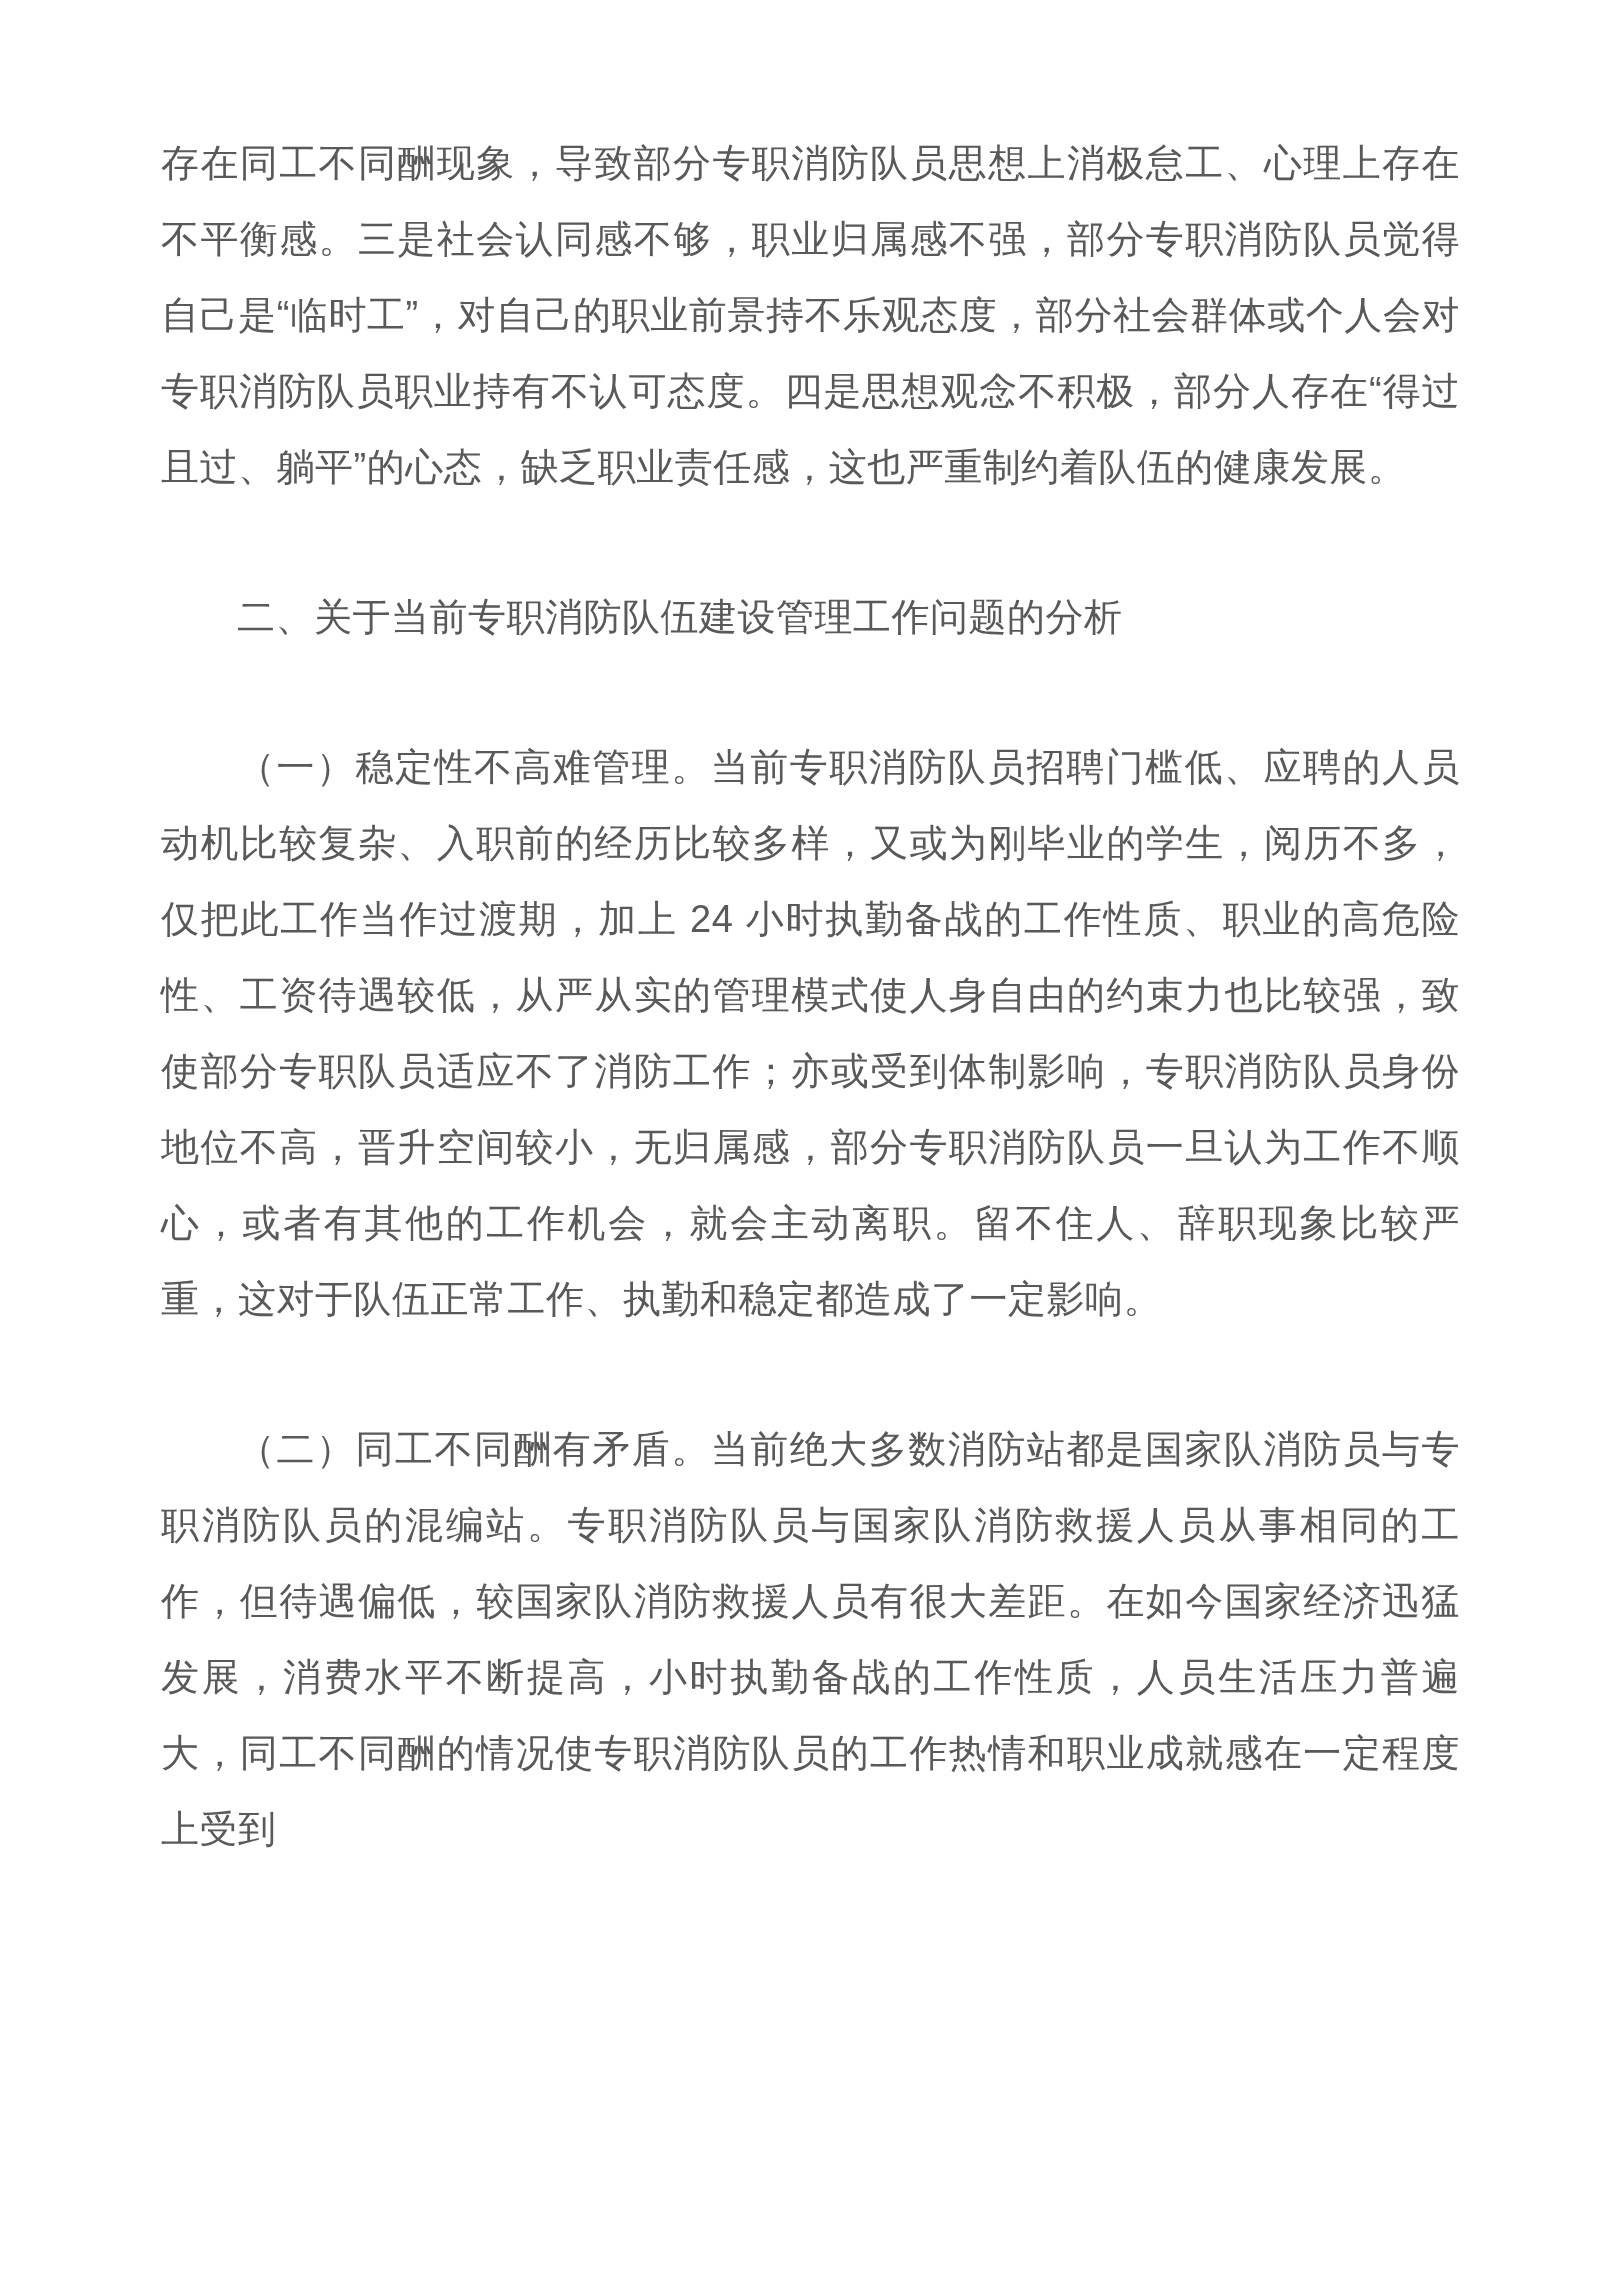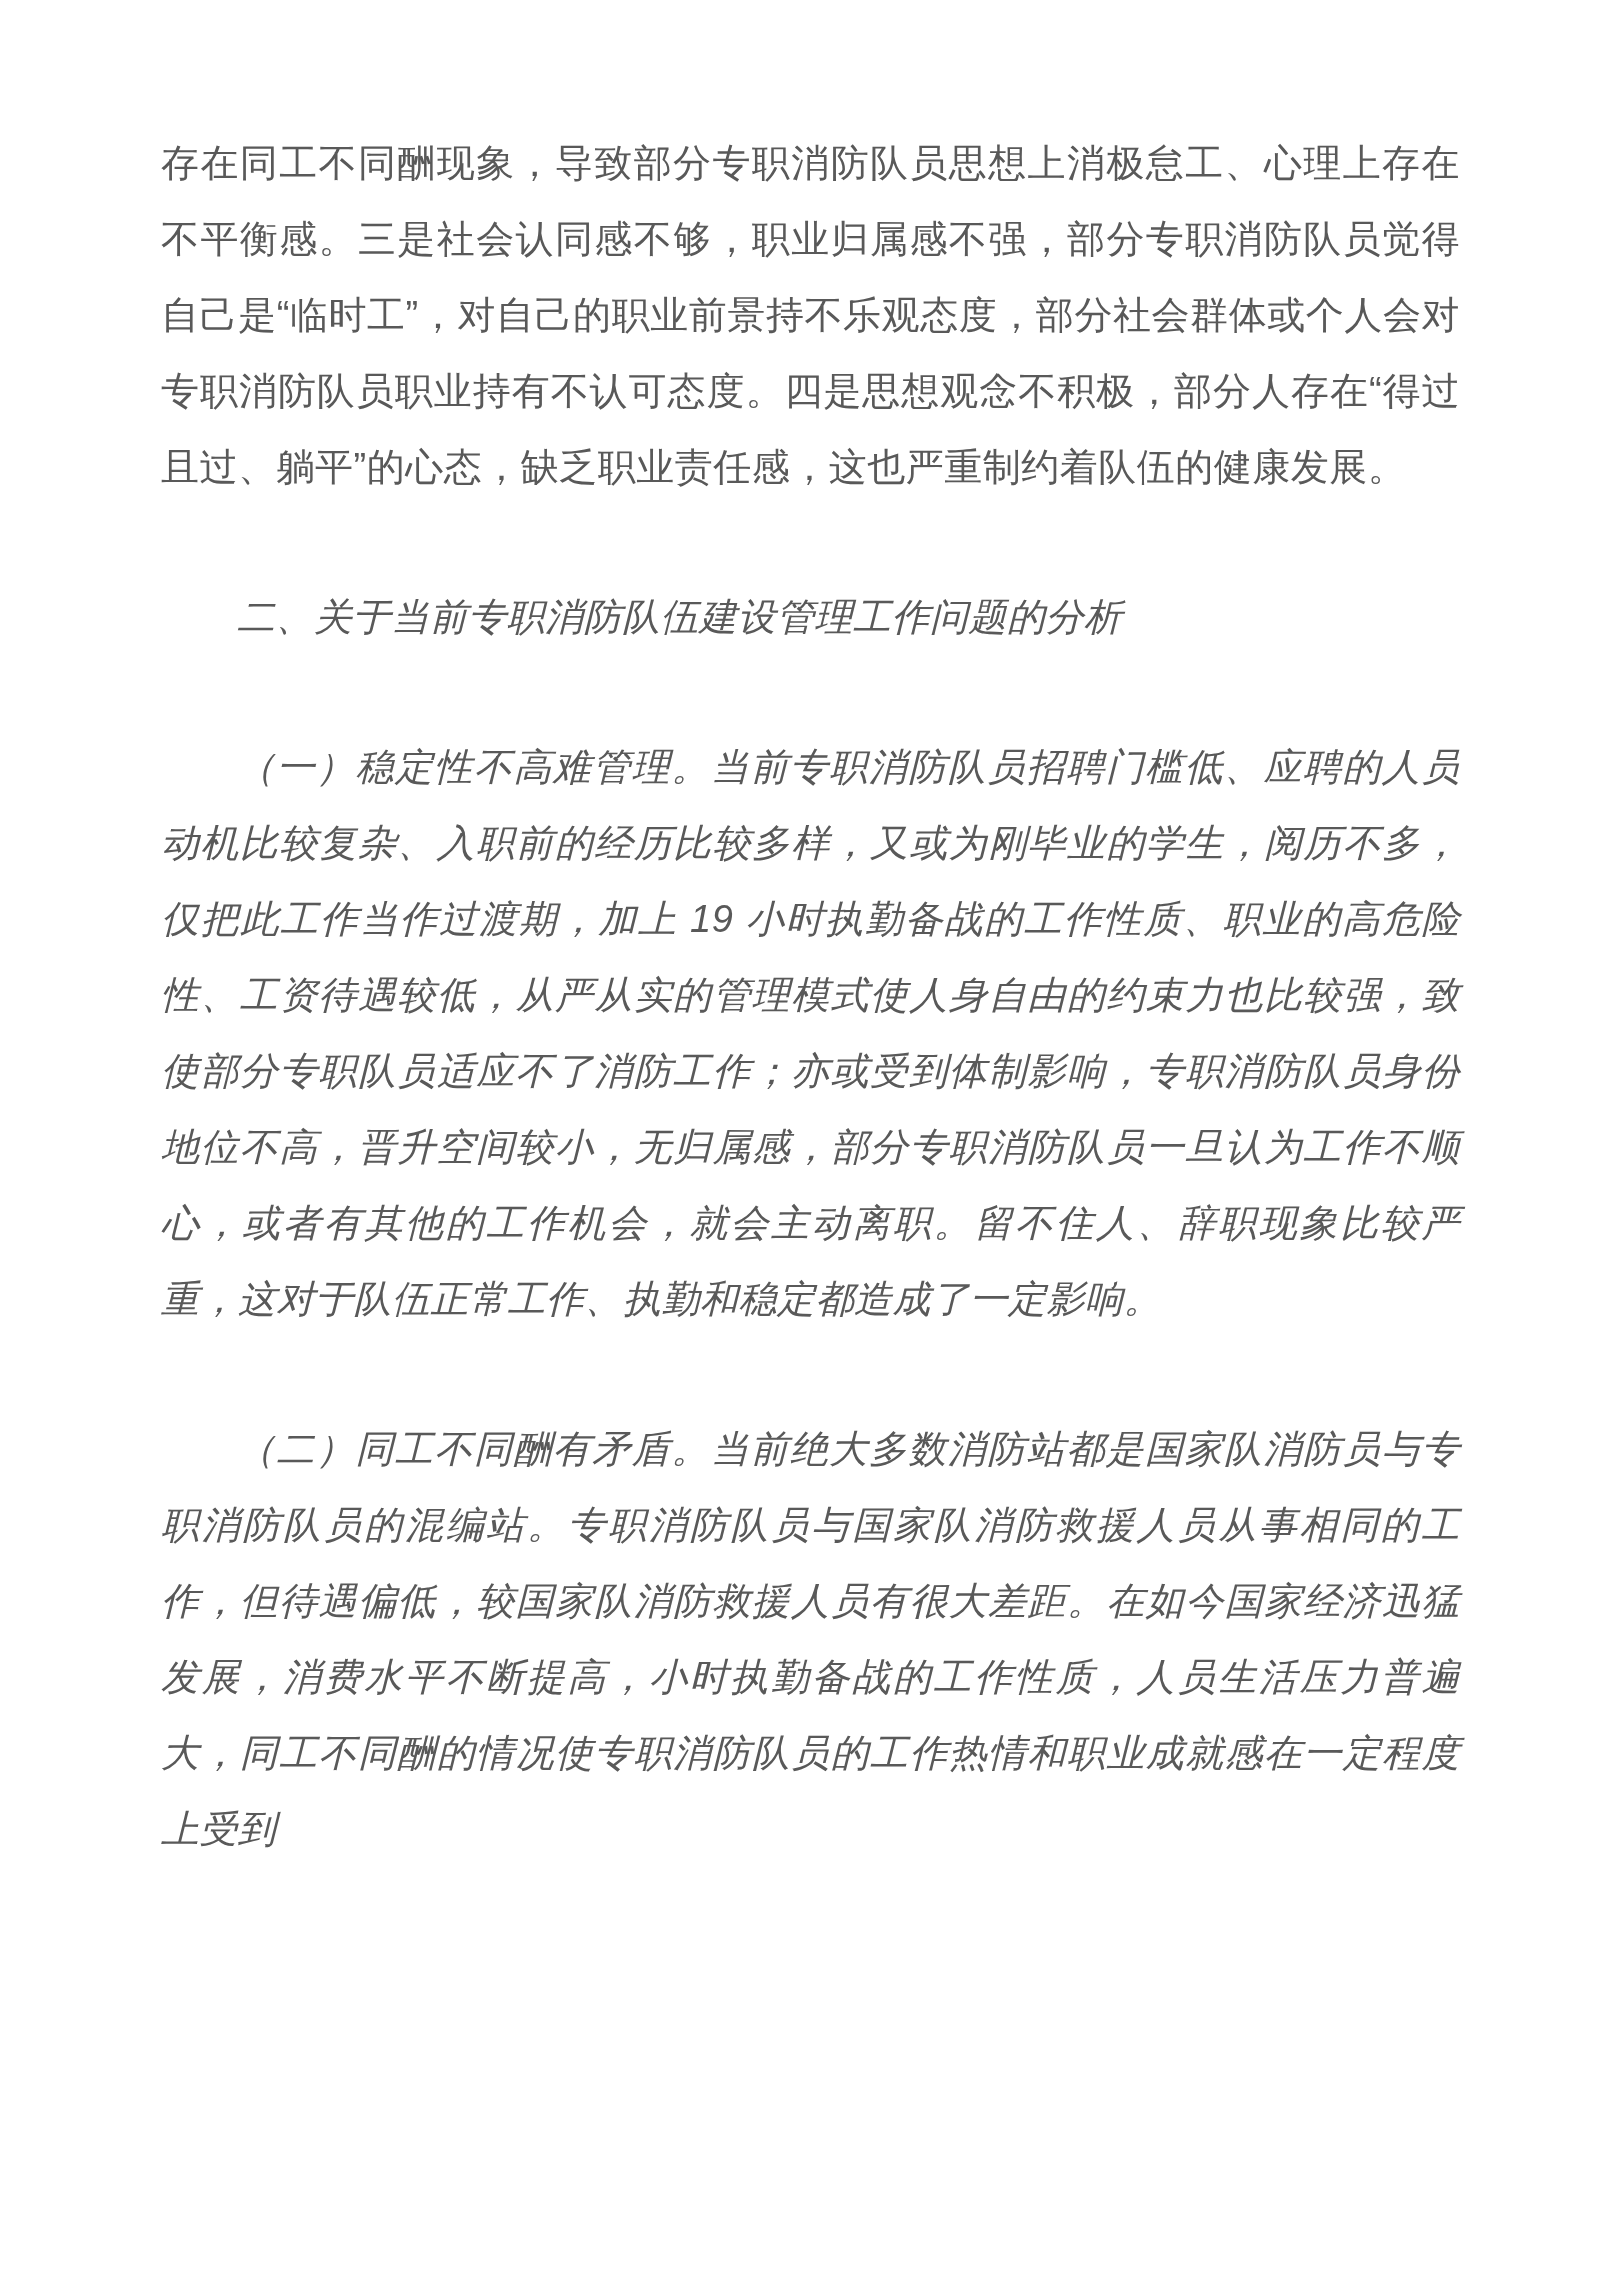--- a/index.html
+++ b/index.html
@@ -24,31 +24,30 @@
     margin: 0 0 74px 0;
     font-size: 38px;
     line-height: 76px;
     color: #595959;
     text-align: justify;
     letter-spacing: 0.5px;
     word-break: break-all;
   }
   .para.indent {
     text-indent: 76px;
-    font-style: italic;
   }
   .para.no-indent {
     text-indent: 0;
   }
 </style>
 </head>
 <body>
 
 <div class="page">
   <p class="para no-indent">存在同工不同酬现象，导致部分专职消防队员思想上消极怠工、心理上存在不平衡感。三是社会认同感不够，职业归属感不强，部分专职消防队员觉得自己是“临时工”，对自己的职业前景持不乐观态度，部分社会群体或个人会对专职消防队员职业持有不认可态度。四是思想观念不积极，部分人存在“得过且过、躺平”的心态，缺乏职业责任感，这也严重制约着队伍的健康发展。</p>
 
   <p class="para indent">二、关于当前专职消防队伍建设管理工作问题的分析</p>
 
-  <p class="para indent">（一）稳定性不高难管理。当前专职消防队员招聘门槛低、应聘的人员动机比较复杂、入职前的经历比较多样，又或为刚毕业的学生，阅历不多，仅把此工作当作过渡期，加上 19 小时执勤备战的工作性质、职业的高危险性、工资待遇较低，从严从实的管理模式使人身自由的约束力也比较强，致使部分专职队员适应不了消防工作；亦或受到体制影响，专职消防队员身份地位不高，晋升空间较小，无归属感，部分专职消防队员一旦认为工作不顺心，或者有其他的工作机会，就会主动离职。留不住人、辞职现象比较严重，这对于队伍正常工作、执勤和稳定都造成了一定影响。</p>
+  <p class="para indent">（一）稳定性不高难管理。当前专职消防队员招聘门槛低、应聘的人员动机比较复杂、入职前的经历比较多样，又或为刚毕业的学生，阅历不多，仅把此工作当作过渡期，加上 24 小时执勤备战的工作性质、职业的高危险性、工资待遇较低，从严从实的管理模式使人身自由的约束力也比较强，致使部分专职队员适应不了消防工作；亦或受到体制影响，专职消防队员身份地位不高，晋升空间较小，无归属感，部分专职消防队员一旦认为工作不顺心，或者有其他的工作机会，就会主动离职。留不住人、辞职现象比较严重，这对于队伍正常工作、执勤和稳定都造成了一定影响。</p>
 
   <p class="para indent">（二）同工不同酬有矛盾。当前绝大多数消防站都是国家队消防员与专职消防队员的混编站。专职消防队员与国家队消防救援人员从事相同的工作，但待遇偏低，较国家队消防救援人员有很大差距。在如今国家经济迅猛发展，消费水平不断提高，小时执勤备战的工作性质，人员生活压力普遍大，同工不同酬的情况使专职消防队员的工作热情和职业成就感在一定程度上受到</p>
 </div>
 
 
 </body></html>

